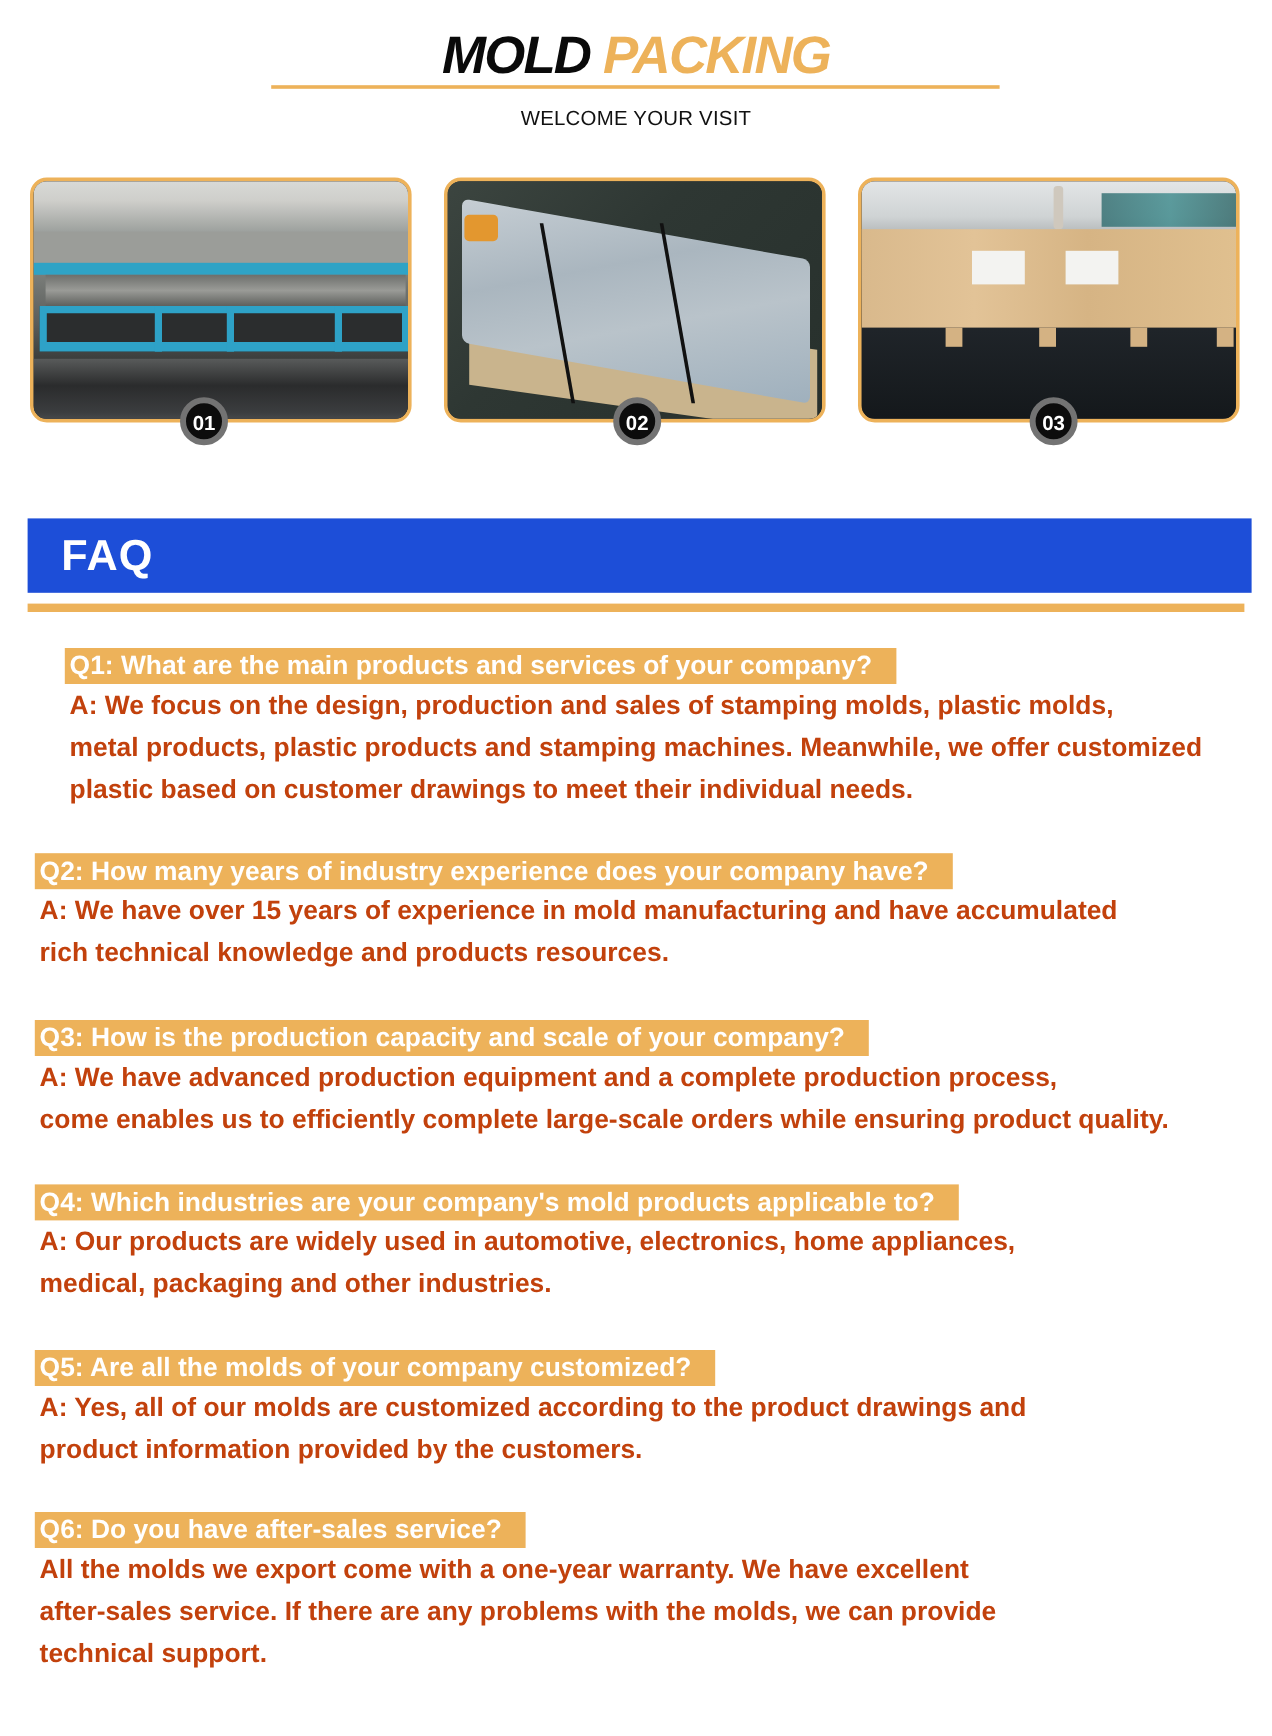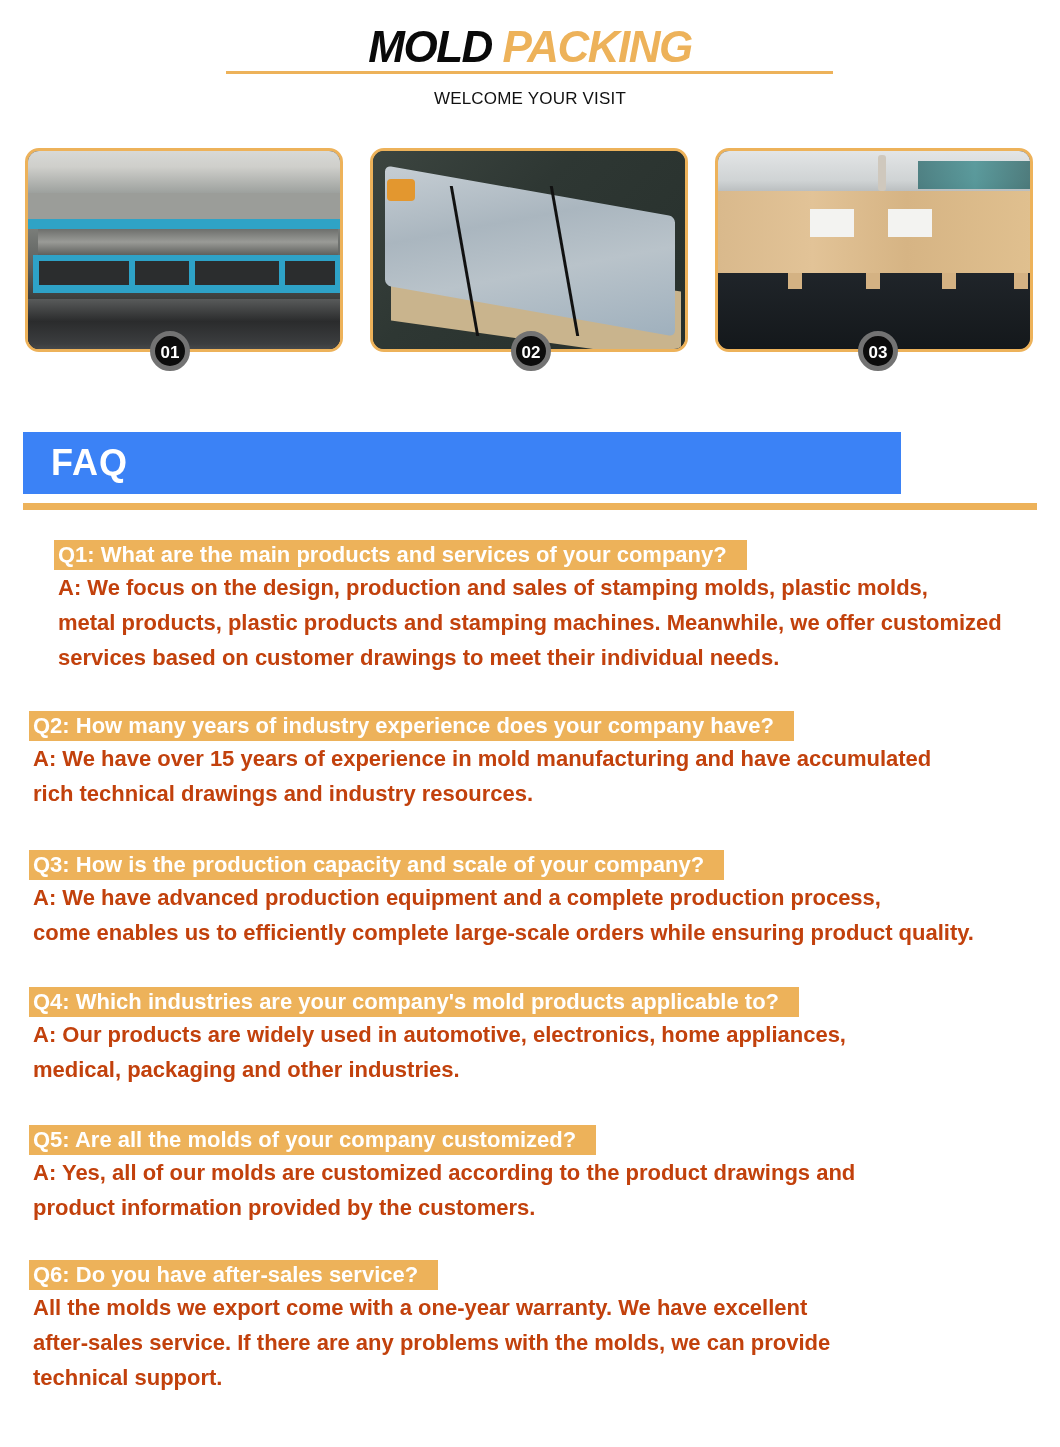--- a/index.html
+++ b/index.html
@@ -68,21 +68,21 @@
 
     .badge {
       position: absolute; top: 331px; width: 40px; height: 40px; border-radius: 50%;
       background: #0c0c0c; border: 5px solid #737373;
       color: #fff; font-weight: bold; font-size: 17px; line-height: 34px; text-align: center;
     }
     .badge1 { left: 150px; } .badge2 { left: 511px; } .badge3 { left: 858px; }
 
     
     .faq-banner {
-      position: absolute; left: 23px; top: 432px; width: 878px; height: 62px; background: #3b82f6;
+      position: absolute; left: 23px; top: 432px; width: 1020px; height: 62px; background: #1d4ed8;
     }
     .faq-banner span {
       position: absolute; left: 28px; top: 10px; color: #fff; font-weight: bold; font-size: 36px;
       letter-spacing: 1px;
     }
     .faq-rule { position: absolute; left: 23px; top: 503px; width: 1014px; height: 7px; background: #EDB25A; }
 
     
     .qa { position: absolute; left: 29px; }
     .q {
@@ -142,27 +142,27 @@
 
 <div class="faq-banner">
   <span>FAQ</span>
 </div>
 <div class="faq-rule"></div>
 
 <div class="qa qa1">
   <div class="q">Q1: What are the main products and services of your company?</div>
   <div class="a">A: We focus on the design, production and sales of stamping molds, plastic molds,</div>
   <div class="a">metal products, plastic products and stamping machines.  Meanwhile, we offer customized</div>
-  <div class="a">services based on customer drawings to meet their individual needs.</div>
+  <div class="a">plastic based on customer drawings to meet their individual needs.</div>
 </div>
 
 <div class="qa qa2">
   <div class="q">Q2: How many years of industry experience does your company have?</div>
   <div class="a">A: We have over 15 years of experience in mold manufacturing and have accumulated</div>
-  <div class="a">rich technical drawings and industry resources.</div>
+  <div class="a">rich technical knowledge and products resources.</div>
 </div>
 
 <div class="qa qa3">
   <div class="q">Q3: How is the production capacity and scale of your company?</div>
   <div class="a">A: We have advanced production equipment and a complete production process,</div>
   <div class="a">come enables us to efficiently complete large-scale orders while ensuring product quality.</div>
 </div>
 
 <div class="qa qa4">
   <div class="q">Q4: Which industries are your company's mold products applicable to?</div>

